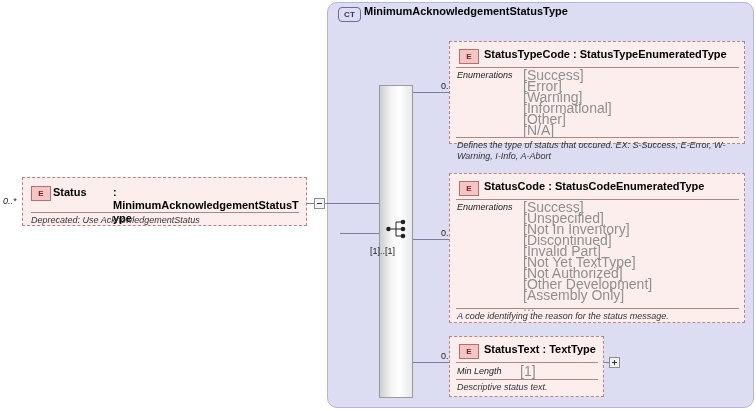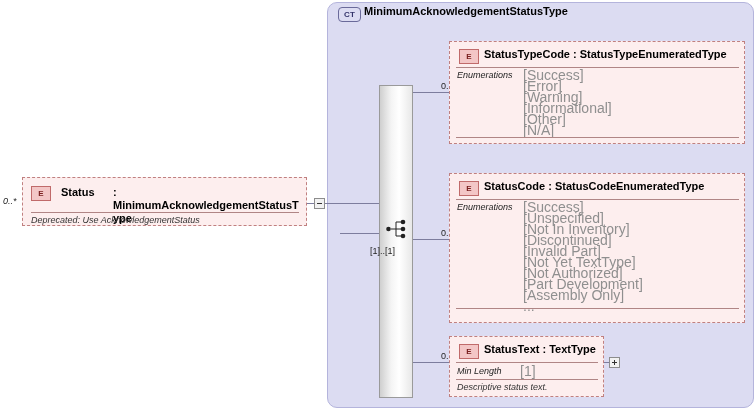--- a/index.html
+++ b/index.html
@@ -147,21 +147,21 @@
 
   <div class="ct-box"></div>
   <div class="ct-badge">CT</div>
   <div class="ct-title"><span>MinimumAcknowledgementStatusType</span></div>
 
   <div class="mult-left" style="left:3px;top:196px;">0..*</div>
 
   <div class="elem" id="status-box">
     <div class="elem-hdr">
       <div class="e-badge" style="left:8px;top:8px;">E</div>
-      <div class="elem-name" style="left:38px;top:8px;">Status</div>
+      <div class="elem-name" style="left:30px;top:8px;">Status</div>
       <div class="elem-name" style="left:90px;top:8px;width:190px;">: MinimumAcknowledgementStatusT
 ype</div>
       <div class="sep" style="left:8px;top:34px;width:268px;"></div>
       <div class="annot" style="left:8px;top:37px;width:268px;">Deprecated: Use AcknowledgementStatus</div>
     </div>
   </div>
 
   <div class="line hline" style="left:307px;top:203px;width:8px;"></div>
   <div class="togglebox" style="left:314px;top:198px;"></div>
   <div class="line hline" style="left:325px;top:203px;width:55px;"></div>
@@ -193,43 +193,45 @@
     <div class="prop-label" style="left:7px;top:28px;">Enumerations</div>
     <div class="prop-vals" style="left:73px;top:28px;">
       <div>[Success]</div>
       <div>[Error]</div>
       <div>[Warning]</div>
       <div>[Informational]</div>
       <div>[Other]</div>
       <div>[N/A]</div>
     </div>
     <div class="sep" style="left:6px;top:95px;width:283px;"></div>
+    <div class="annot" style="left:7px;top:98px;width:280px;">Defines the type of status that occured. EX: S-Success, E-Error, W-Warning, I-Info, A-Abort</div>
   </div>
 
   <div class="line hline" style="left:413px;top:239px;width:36px;"></div>
   <div class="mult" style="left:421px;top:228px;">0..[1]</div>
 
   <div class="elem" id="sc-box">
     <div class="e-badge" style="left:9px;top:7px;">E</div>
     <div class="elem-name" style="left:34px;top:6px;">StatusCode : StatusCodeEnumeratedType</div>
     <div class="sep" style="left:6px;top:25px;width:283px;"></div>
     <div class="prop-label" style="left:7px;top:28px;">Enumerations</div>
     <div class="prop-vals" style="left:73px;top:28px;">
       <div>[Success]</div>
       <div>[Unspecified]</div>
       <div>[Not In Inventory]</div>
       <div>[Discontinued]</div>
       <div>[Invalid Part]</div>
       <div>[Not Yet TextType]</div>
       <div>[Not Authorized]</div>
-      <div>[Part Development]</div>
+      <div>[Other Development]</div>
       <div>[Assembly Only]</div>
       <div>...</div>
     </div>
     <div class="sep" style="left:6px;top:134px;width:283px;"></div>
+    <div class="annot" style="left:7px;top:137px;width:280px;">A code identifying the reason for the status message.</div>
   </div>
 
   <div class="line hline" style="left:413px;top:362px;width:36px;"></div>
   <div class="mult" style="left:421px;top:351px;">0..[1]</div>
 
   <div class="elem" id="stx-box">
     <div class="e-badge" style="left:9px;top:7px;">E</div>
     <div class="elem-name" style="left:34px;top:6px;">StatusText : TextType</div>
     <div class="sep" style="left:6px;top:25px;width:142px;"></div>
     <div class="prop-label" style="left:7px;top:29px;">Min Length</div>

